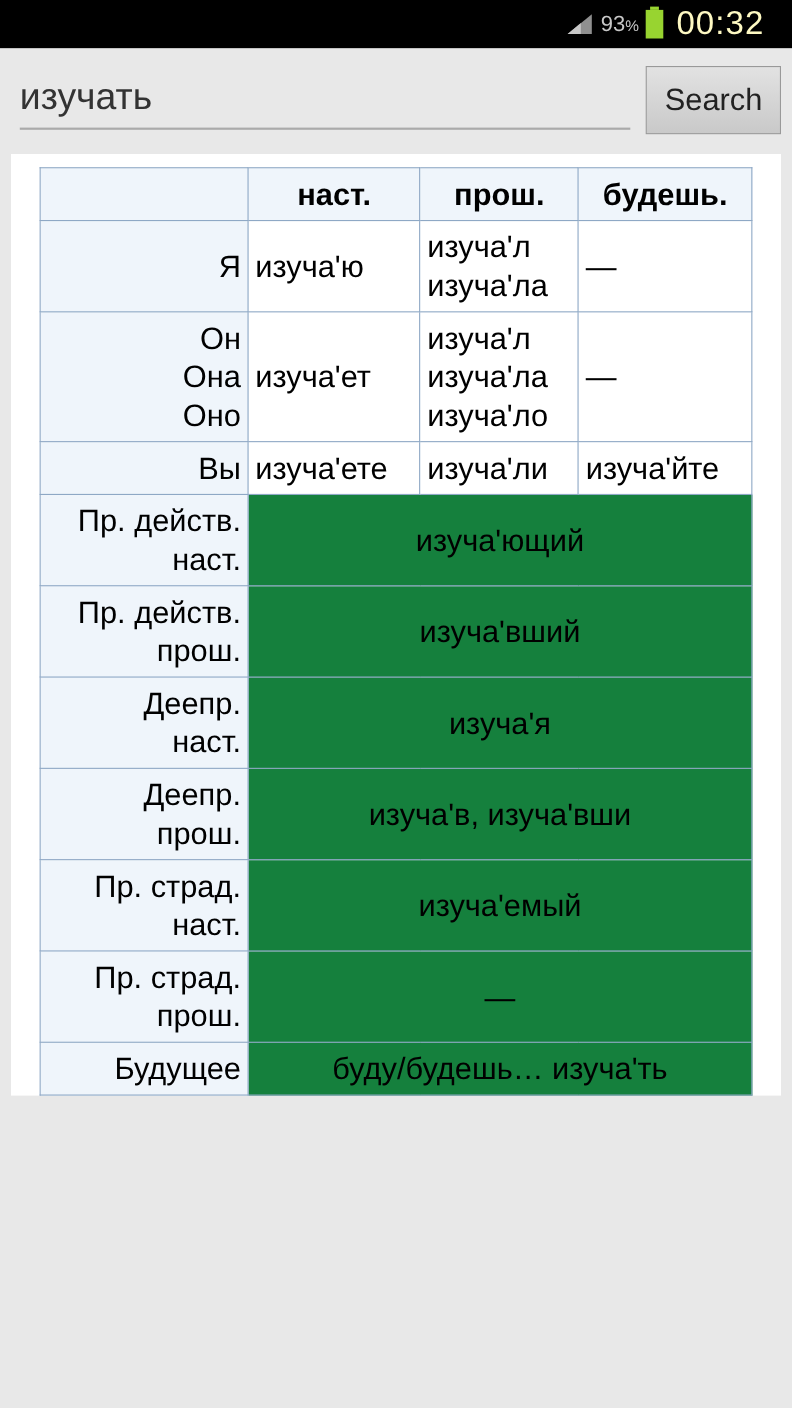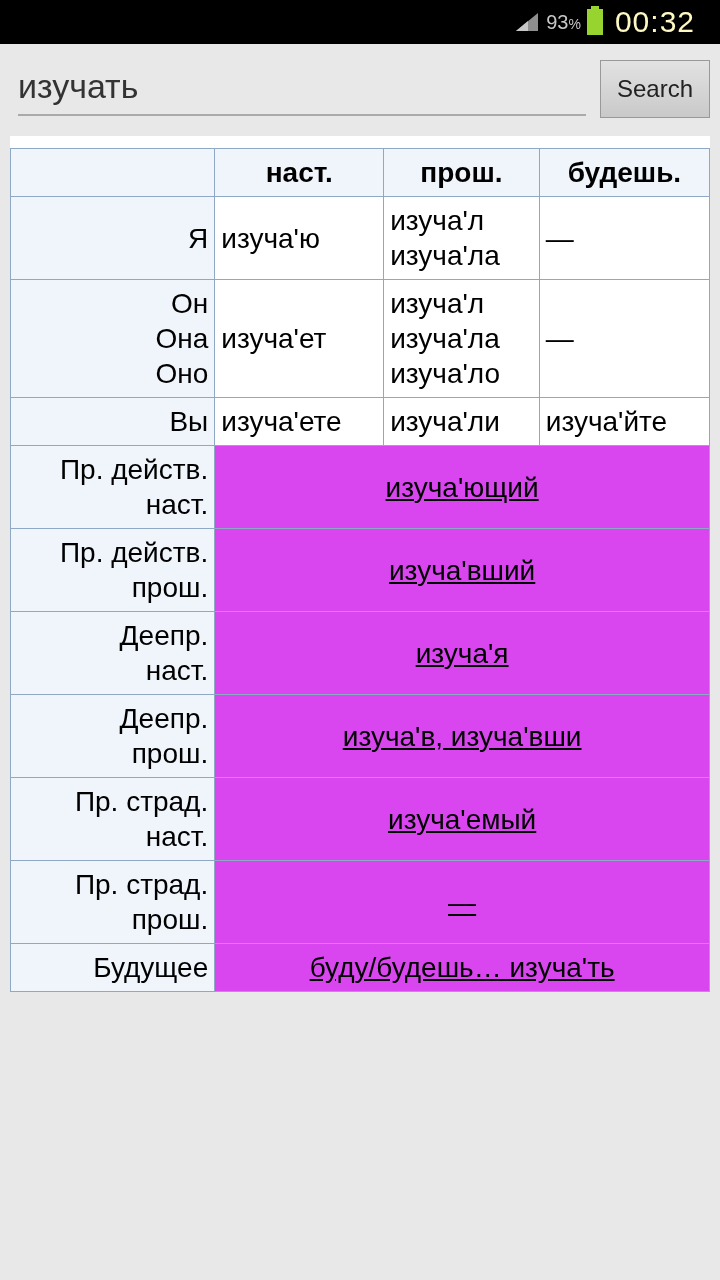--- a/index.html
+++ b/index.html
@@ -58,36 +58,36 @@
     flex: 1;
     font-size: 34px;
     border: none;
     border-bottom: 2px solid #aaa;
     background: transparent;
     outline: none;
     padding: 4px 0 8px 0;
     color: #333;
   }
   .search-btn {
-    font-size: 24px;
+    font-size: 28px;
     padding: 14px 16px;
     background: linear-gradient(#e2e2e2,#c9c9c9);
     border: 1px solid #999;
     color: #222;
   }
 
   .content {
     margin: 6px 10px 0 10px;
     background: #fff;
     padding: 12px 0 0 0;
   }
   table.conj {
     border-collapse: collapse;
     margin: 0 auto;
-    width: 700px;
+    width: 648px;
   }
   table.conj th, table.conj td {
     border: 1px solid #8ea8c5;
     font-size: 28px;
     padding: 6px 6px;
     line-height: 1.25;
     vertical-align: middle;
   }
   table.conj th {
     background: #eff5fb;
@@ -99,24 +99,23 @@
     text-align: right;
     padding-right: 6px;
     white-space: pre-line;
   }
   table.conj td.val {
     background: #fff;
     text-align: left;
     white-space: pre-line;
   }
   table.conj td.merged {
-    background: #d946ef;
+    background: #15803d;
     text-align: center;
     white-space: pre-line;
-    text-decoration: underline;
   }
   .dash { padding-left: 8px; }
 </style>
 </head>
 <body>
 
 <div class="status-bar">
   <div class="signal-icon">
       <div class="signal-fill"></div>
     </div>

